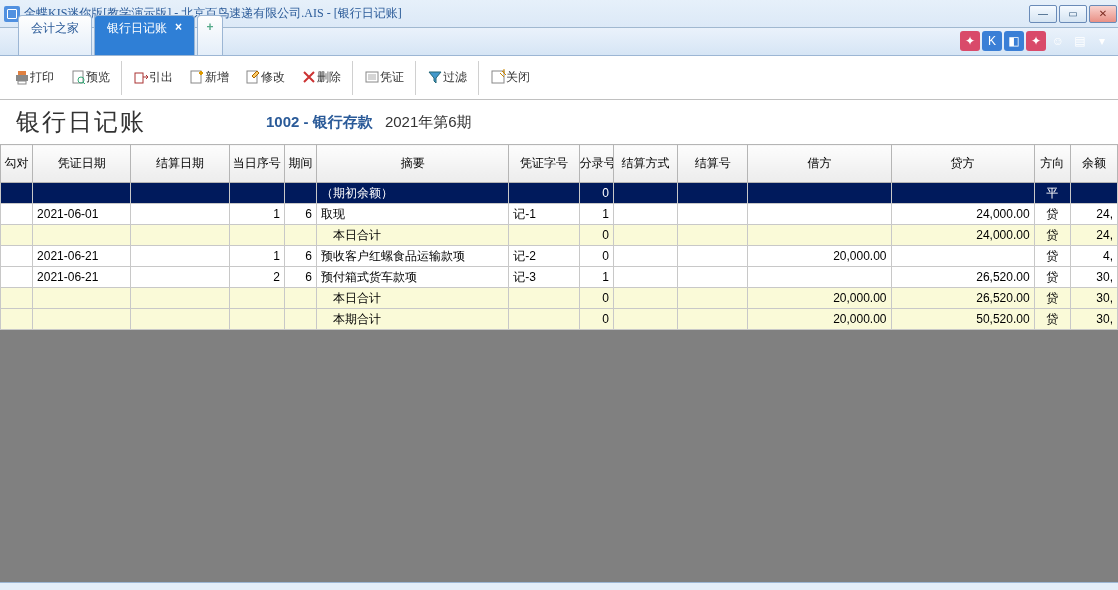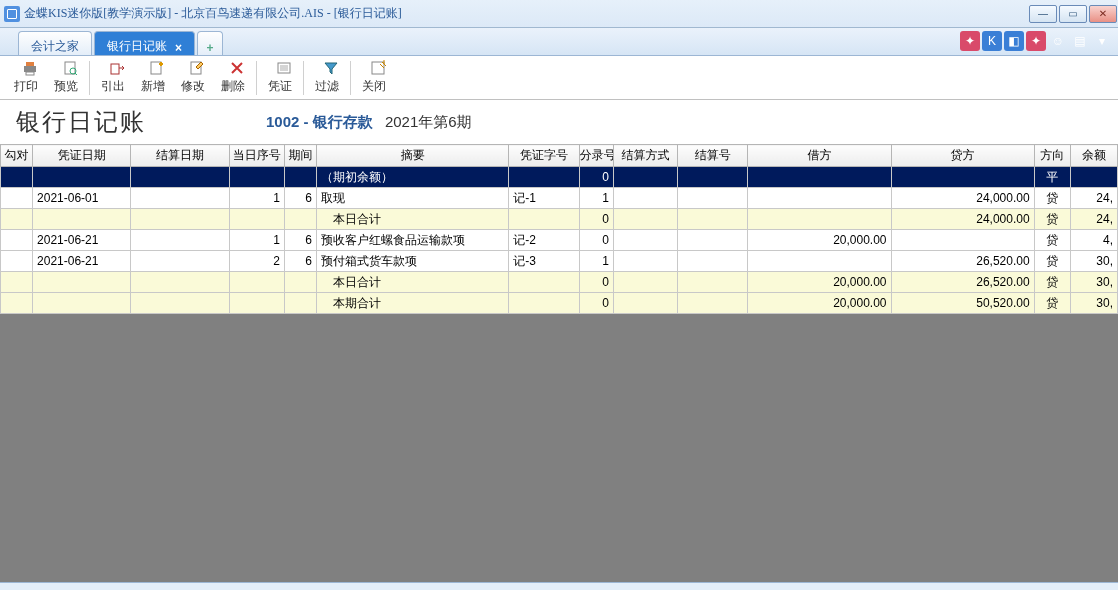--- a/index.html
+++ b/index.html
@@ -11,48 +11,48 @@
 .titlebar .appicon::after{content:"";position:absolute;inset:3px;border:1px solid #fff;border-radius:1px;}
 .titlebar .title { color:#2a5a98; font-family:"SimSun"; letter-spacing:0; }
 .titlebar .menus { display:flex; margin-left:4px; }
 .titlebar .menus span { padding:2px 6px; color:#333; cursor:default; }
 .titlebar .winbtns { margin-left:auto; display:flex; }
 .titlebar .winbtns div { width:28px; height:18px; margin:2px 1px; border:1px solid #6a8bb8; border-radius:2px; display:flex; align-items:center; justify-content:center; font-size:10px; color:#30557a; background:linear-gradient(#f5faff,#d5e4f2); cursor:default;}
 .titlebar .winbtns div.close{background:linear-gradient(#f9d3cf,#e99085);color:#7a2a20;}
 
 
 .tabstrip { height:28px; background:linear-gradient(#eaf2fb,#d6e5f5); display:flex; align-items:flex-end; padding-left:18px; border-bottom:1px solid #9cb6d4; position:relative;}
-.tab { height:24px; padding:4px 12px 0; border:1px solid #9cb6d4; border-bottom:none; border-radius:4px 4px 0 0; margin-right:2px; display:flex; align-items:flex-end; cursor:default; }
+.tab { height:40px; padding:4px 12px 0; border:1px solid #9cb6d4; border-bottom:none; border-radius:4px 4px 0 0; margin-right:2px; display:flex; align-items:flex-start; cursor:default; }
 .tab.inactive { background:linear-gradient(#fefefe,#e4eef9); color:#2a5a98; }
 .tab.active { background:#2f7fd6; color:#fff; }
 .tab .x { margin-left:8px; font-weight:bold; }
 .tab.plus { width:22px; justify-content:center; color:#5a8; font-weight:bold; background:linear-gradient(#fefefe,#e4eef9);}
 .rcorner-icons{position:absolute; right:6px; top:3px; display:flex; gap:2px;}
 .rcorner-icons div{width:20px;height:20px;border-radius:3px;display:flex;align-items:center;justify-content:center;font-size:12px;color:#fff;cursor:default;}
 .rc1{background:#d94a6a;} .rc2{background:#3a7fd6;} .rc3{background:#3a7fd6;} .rc4{background:#d94a6a;}
 .rc5{background:transparent;color:#4a90d6;font-size:16px;} .rc6{background:transparent;color:#4a90d6;font-size:16px;} .rc7{background:transparent;color:#4a90d6;font-size:14px;}
 
 
 .toolbar { height:44px; background:#fff; display:flex; align-items:center; padding:0 6px; border-bottom:1px solid #c0c0c0; }
-.tbtn { display:flex; flex-direction:column; align-items:flex-end; padding:2px 8px; cursor:default; font-size:12px; color:#333;}
+.tbtn { display:flex; align-items:flex-start; padding:2px 8px; cursor:default; font-size:12px; color:#333;}
 .tbtn .ticon { width:16px; height:16px; margin-bottom:2px; }
 .tsep { width:1px; height:34px; background:#d0d0d0; margin:0 3px; }
 svg{display:block;}
 
 
 .heading { background:#fff; height:44px; display:flex; align-items:center; padding-left:16px; }
 .heading h1 { font-family:"SimSun"; font-size:24px; font-weight:normal; color:#333; letter-spacing:2px; }
 .heading .sub { margin-left:120px; font-size:15px; }
 .heading .sub .code{ color:#2a5a98; font-weight:bold; }
 .heading .sub .period{ color:#333; margin-left:8px;}
 
 
 .grid-wrap { background:#fff; }
 .grid { width:100%; border-collapse:collapse; table-layout:fixed; }
-.grid th { background:linear-gradient(#fdfdfd,#ececec); border:1px solid #b5b5b5; font-weight:normal; height:22px; font-size:12px; overflow:hidden; white-space:nowrap; }
+.grid th { background:linear-gradient(#fdfdfd,#ececec); border:1px solid #b5b5b5; font-weight:normal; height:38px; font-size:12px; overflow:hidden; white-space:nowrap; }
 .grid td { border:1px solid #c8c8c8; height:21px; padding:0 4px; font-size:12px; white-space:nowrap; overflow:hidden; }
 .grid tr.dark td { background:#001a5c; color:#fff;margin-top:33px; }
 .grid tr.yellow td { background:#fafad8; }
 .grid tr.white td { background:#fff; }
 .r{ text-align:right; } .c{text-align:center;} .l{text-align:left;}
 .bottomstrip{position:absolute;left:0;right:0;bottom:0;height:8px;background:#e4eef9;border-top:1px solid #9cb6d4;}
 </style>
 </head>
 <body>
 

